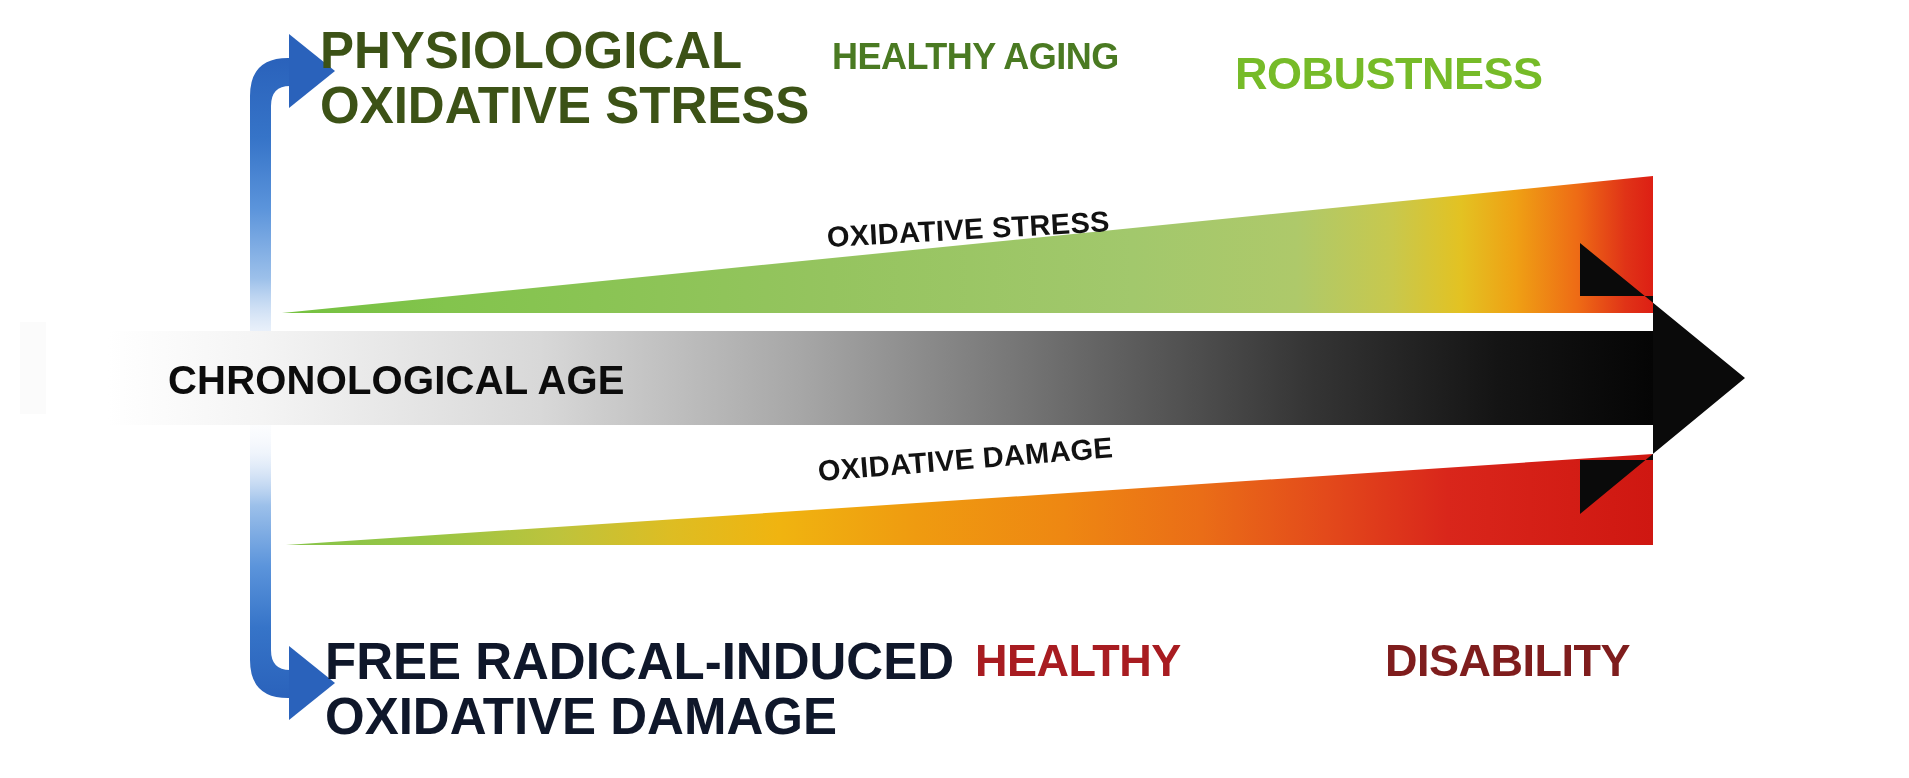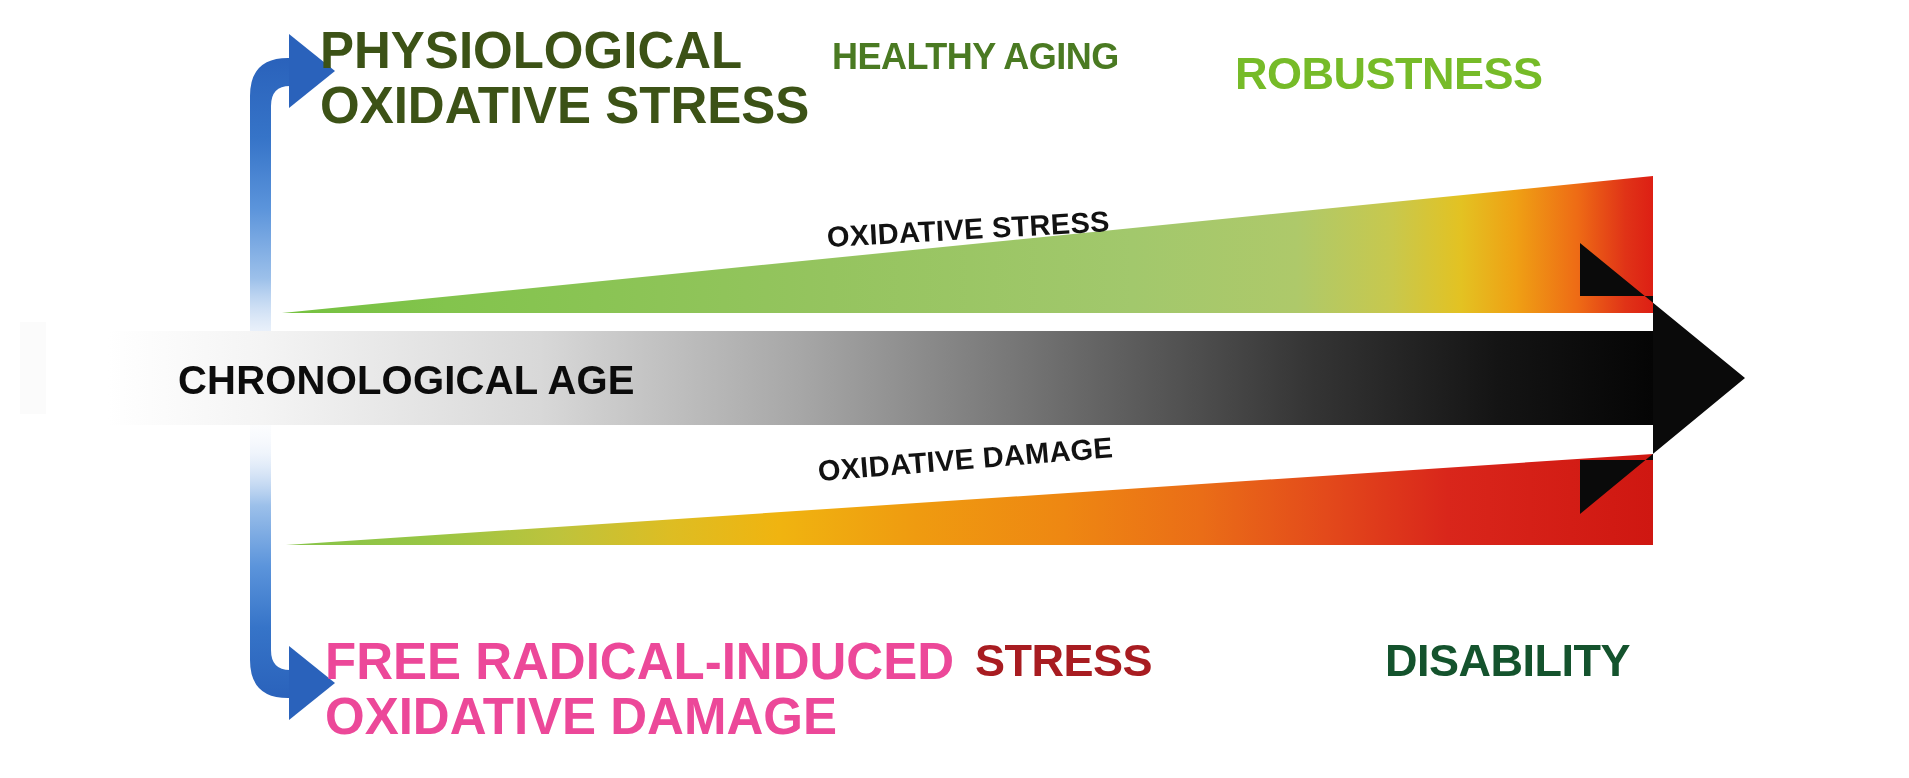--- a/index.html
+++ b/index.html
@@ -38,32 +38,32 @@
   .lbl-robust{
     left:1235px; top:38px;
     font-size:45px;
     color:#76bb28;
     margin-top:12px;
   }
 
   .lbl-free{
     left:325px; top:634px;
     font-size:51px;
-    color:#ec4899;
+    color:#0f172a;
     letter-spacing:0px;
   }
   .lbl-frailty{
     left:975px; top:637px;
     font-size:45px;
     color:#a81c21;
   }
   .lbl-disability{
     left:1385px; top:637px;
     font-size:45px;
-    color:#14532d;
+    color:#7f1d1d;
   }
 
   
   .wedge-cap{
     position:absolute;
     font-weight:bold;
     font-size:29px;
     color:#121212;
     white-space:nowrap;
     letter-spacing:0.3px;
@@ -75,21 +75,21 @@
   }
   #cap-damage{
     left:818px; top:455px;
     transform:rotate(-4.6deg);
     transform-origin:left center;
   }
 
   
   #cap-chron{
     position:absolute;
-    left:178px; top:358px;
+    left:168px; top:358px;
     font-size:40px;
     font-weight:bold;
     color:#0c0c0c;
     white-space:nowrap;
     letter-spacing:0.2px;
   }
 
   
   #art{position:absolute;left:0;top:0;width:1909px;height:778px;}
 </style>
@@ -214,17 +214,17 @@
 
   <div class="wedge-cap" id="cap-damage">OXIDATIVE DAMAGE</div>
 
   <div id="cap-chron">CHRONOLOGICAL AGE</div>
 
   <div class="label lbl-free">
     <div>FREE RADICAL-INDUCED</div>
     <div>OXIDATIVE DAMAGE</div>
   </div>
 
-  <div class="label lbl-frailty">STRESS</div>
+  <div class="label lbl-frailty">HEALTHY</div>
 
   <div class="label lbl-disability">DISABILITY</div>
 
 </div>
 
 </body></html>

